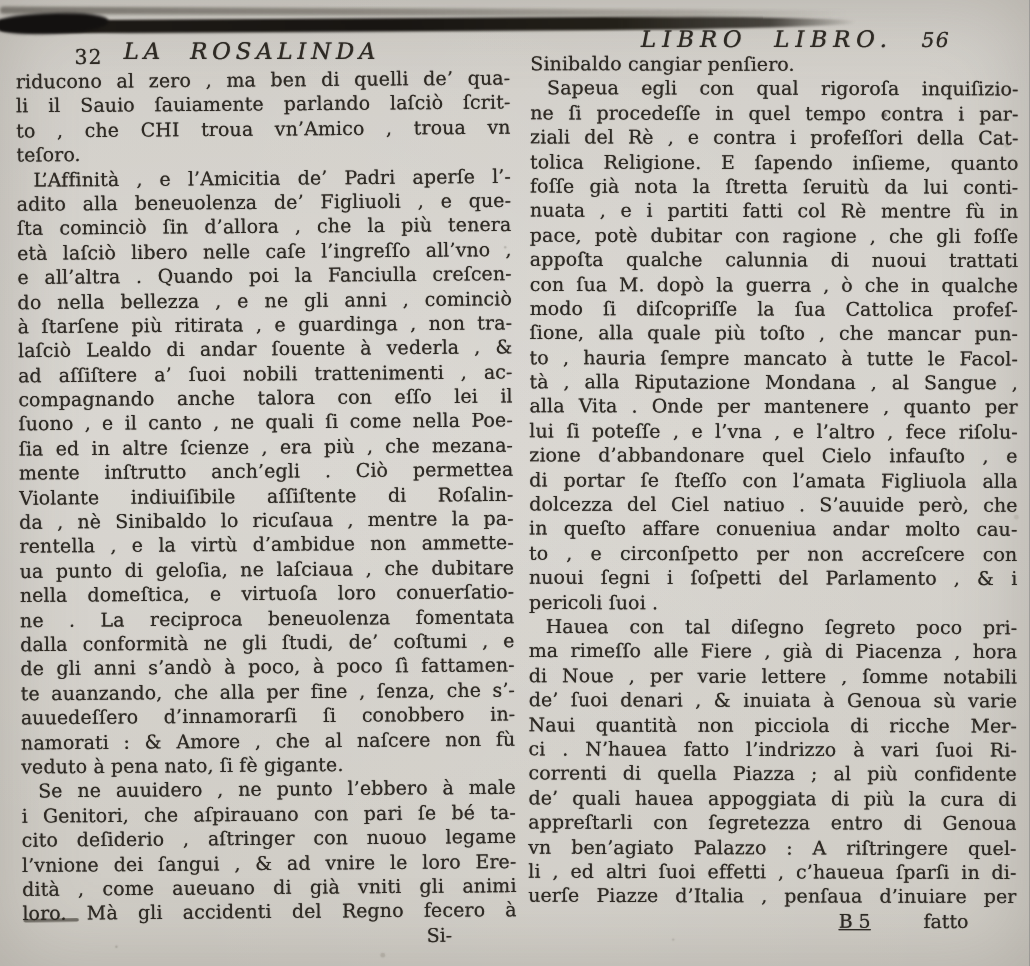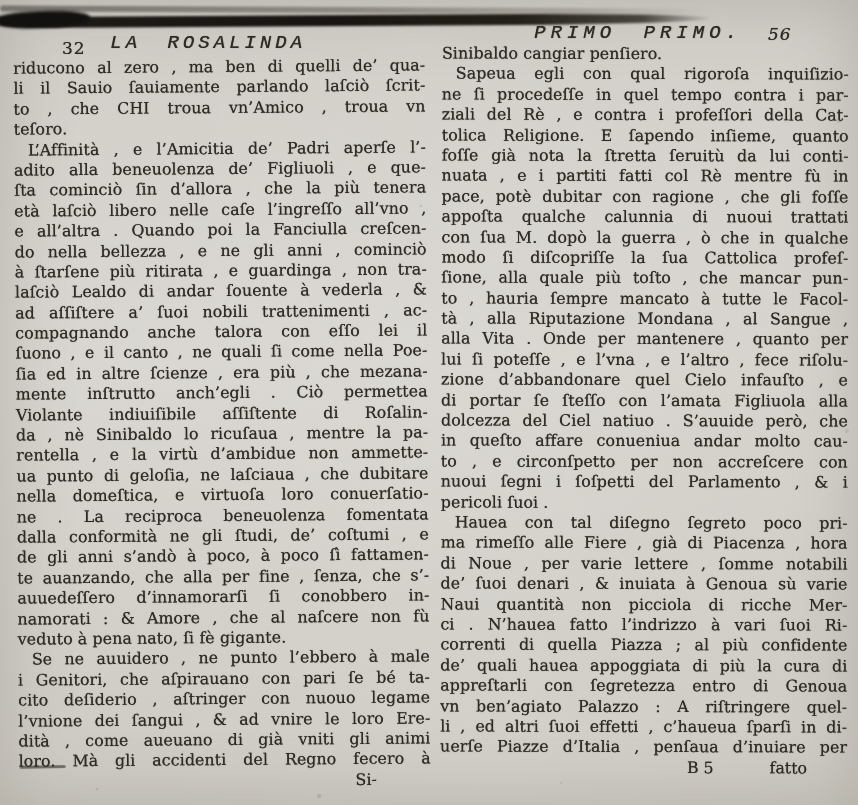--- a/index.html
+++ b/index.html
@@ -37,21 +37,21 @@
       838px 120px 1px 1px rgba(120,114,100,.25),
       96px 788px 1px 0 rgba(100,95,82,.30),
       318px 795px 1px 1px rgba(110,104,90,.25),
       560px 782px 1px 0 rgba(110,104,90,.25),
       846px 430px 1px 1px rgba(130,124,108,.22);
   }
   
   .pnum{position:absolute;font-size:17px;letter-spacing:1px;text-shadow:0 0 0.8px rgba(46,41,36,.85);}
   .rtitle{
     position:absolute;font-style:italic;font-size:19px;letter-spacing:4px;word-spacing:11px;
-    text-align:center;white-space:nowrap;text-shadow:0.4px 0 0.7px rgba(46,41,36,.9);font-family:Liberation Mono, monospace;
+    text-align:center;white-space:nowrap;text-shadow:0.4px 0 0.7px rgba(46,41,36,.9);
   }
   #lp-num{left:62px;top:38px;}
   #lp-title{left:103px;top:32px;width:210px;}
   #rp-title{left:534px;top:22px;width:200px;letter-spacing:5px;}
   #rp-num{left:768px;top:24px;font-style:italic;}
   
   .page{position:absolute;}
   #left-page{left:16px;top:57px;width:412px;transform:rotate(-0.45deg);}
   #right-page{left:441px;top:44px;width:407px;transform:rotate(0.15deg);}
   .tline{
@@ -60,40 +60,40 @@
     letter-spacing:0.1px;text-shadow:0 0 0.8px rgba(46,41,36,.80);
   }
   .tline.short{text-align-last:left;}
   .tline.ind{text-indent:14px;}
   .footline{
     width:100%;height:20.4px;line-height:20.4px;font-size:15.8px;
     text-align:right;text-shadow:0 0 0.8px rgba(46,41,36,.80);
   }
   #left-catch{padding-right:54px;box-sizing:border-box;}
   #right-foot{padding-right:40px;box-sizing:border-box;}
-  #right-foot .sig{margin-right:56px;}
+  #right-foot .sig{margin-right:44px;text-decoration:underline;}
   .smudge{
     position:absolute;left:1px;top:707px;width:46px;height:3px;background:rgba(40,36,30,.55);
     border-radius:2px;filter:blur(0.6px);transform:rotate(-0.5deg);
   }
 </style>
 </head>
 <body>
 
 <div id="root">
 
   <div class="streak1"></div>
   <div class="band"></div>
   <div class="blob"></div>
   <div class="specks"></div>
 
   <div id="lp-num" class="pnum">32</div>
   <div id="lp-title" class="rtitle">LA ROSALINDA</div>
 
-  <div id="rp-title" class="rtitle">PRIMO PRIMO.</div>
+  <div id="rp-title" class="rtitle">LIBRO LIBRO.</div>
   <div id="rp-num" class="pnum">56</div>
 
   <div id="left-page" class="page">
     <div>
         <div class="tline">riducono al zero , ma ben di quelli de’ qua-</div>
         <div class="tline">li il Sauio ſauiamente parlando laſciò ſcrit-</div>
         <div class="tline">to , che CHI troua vn’Amico , troua vn</div>
         <div class="tline short">teſoro.</div>
         <div class="tline ind">L’Affinità , e l’Amicitia de’ Padri aperſe l’-</div>
         <div class="tline">adito alla beneuolenza de’ Figliuoli , e que-</div>

